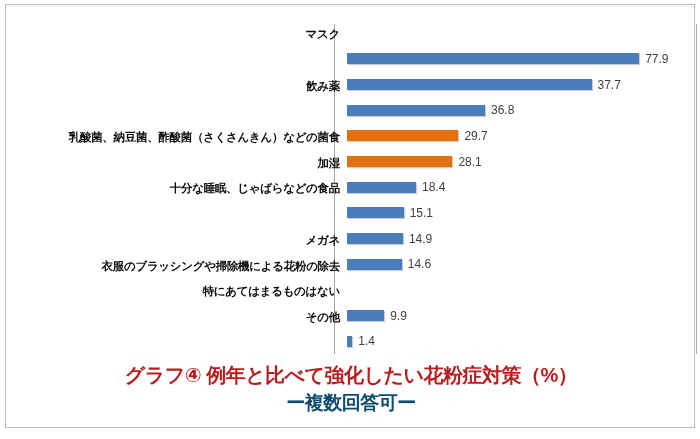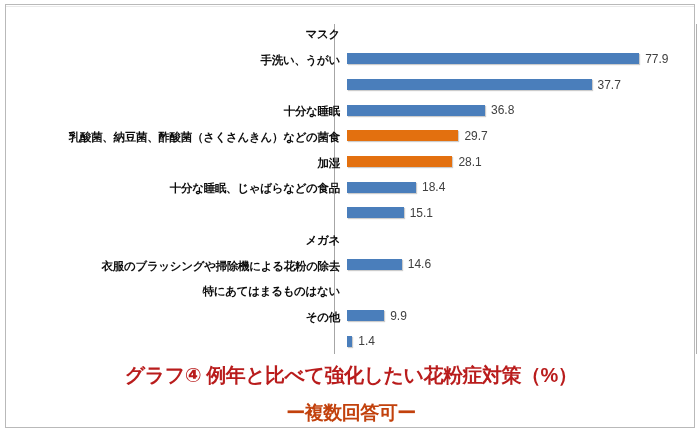--- a/index.html
+++ b/index.html
@@ -134,24 +134,24 @@
     font-size: 20px;
     font-weight: 700;
     color: #b91c1c;
     letter-spacing: -0.5px;
     line-height: 1.25;
     font-family: "Liberation Sans", "DejaVu Sans", sans-serif;
   }
   .title-line2 {
     font-size: 19px;
     font-weight: 700;
-    color: #c2410c;
+    color: #0c4a6e;
     letter-spacing: -0.5px;
     line-height: 1.25;
-    margin-top: 13px;
+    margin-top: 3px;
     font-family: "Liberation Sans", "DejaVu Sans", sans-serif;
     text-align: center;
   }
 </style>
 </head>
 <body>
 
 <div id="root">
   <div class="figure-frame">
 
@@ -160,34 +160,33 @@
       <div class="plot-right-border"></div>
       <div class="rows" id="rows">
           <div class="row">
             <div class="cat-label">マスク</div>
             <div class="bar-wrap">
               <div class="bar" style="width: 292.125px; background: rgb(74, 126, 187);"></div>
               <div class="val-label">77.9</div>
             </div>
           </div>
           <div class="row">
-            <div class="cat-label">手洗い、うがい</div>
             <div class="bar-wrap">
               <div class="bar" style="width: 244.5px; background: rgb(74, 126, 187);"></div>
               <div class="val-label">37.7</div>
             </div>
           </div>
           <div class="row">
+            <div class="cat-label">飲み薬</div>
             <div class="bar-wrap">
               <div class="bar" style="width: 138px; background: rgb(74, 126, 187);"></div>
               <div class="val-label">36.8</div>
             </div>
           </div>
           <div class="row">
-            <div class="cat-label">十分な睡眠</div>
             <div class="bar-wrap">
               <div class="bar accent" style="width: 111.375px; background: rgb(227, 112, 15);"></div>
               <div class="val-label">29.7</div>
             </div>
           </div>
           <div class="row">
             <div class="cat-label">乳酸菌、納豆菌、酢酸菌（さくさんきん）などの菌食</div>
             <div class="bar-wrap">
               <div class="bar accent" style="width: 105.375px; background: rgb(227, 112, 15);"></div>
               <div class="val-label">28.1</div>
@@ -201,20 +200,24 @@
             </div>
           </div>
           <div class="row">
             <div class="cat-label">十分な睡眠、じゃばらなどの食品</div>
             <div class="bar-wrap">
               <div class="bar" style="width: 56.625px; background: rgb(74, 126, 187);"></div>
               <div class="val-label">15.1</div>
             </div>
           </div>
           <div class="row">
+            <div class="bar-wrap">
+              <div class="bar" style="width: 55.875px; background: rgb(74, 126, 187);"></div>
+              <div class="val-label">14.9</div>
+            </div>
           </div>
           <div class="row">
             <div class="cat-label">メガネ</div>
             <div class="bar-wrap">
               <div class="bar" style="width: 54.75px; background: rgb(74, 126, 187);"></div>
               <div class="val-label">14.6</div>
             </div>
           </div>
           <div class="row">
             <div class="cat-label">衣服のブラッシングや掃除機による花粉の除去</div>

